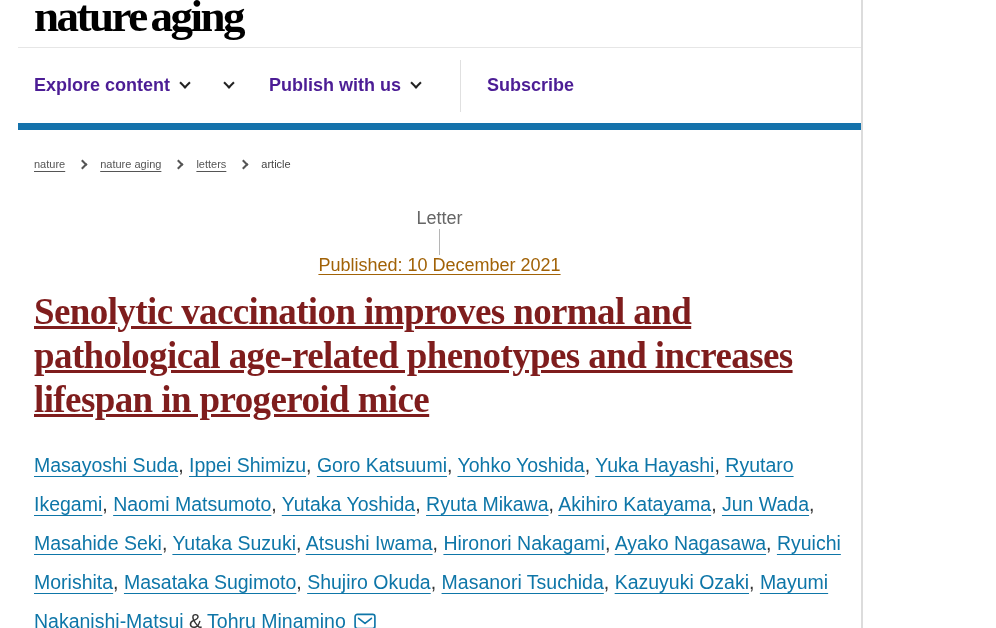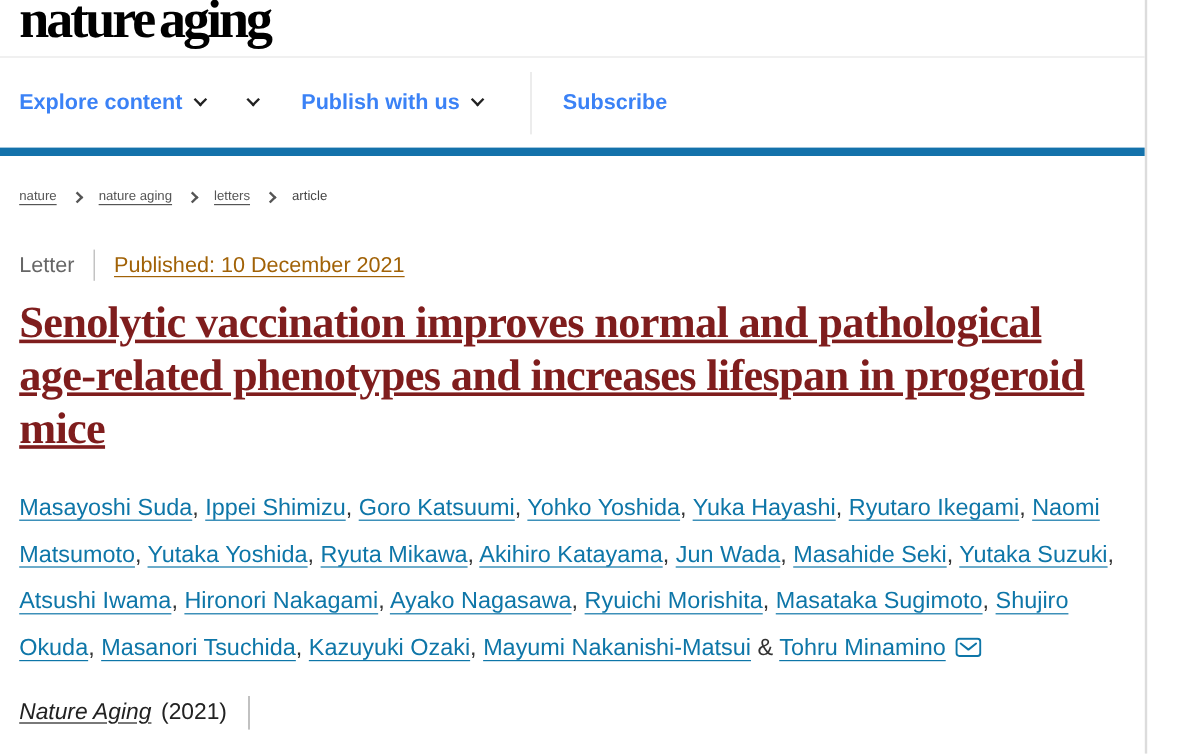--- a/index.html
+++ b/index.html
@@ -3,22 +3,22 @@
 <meta charset="utf-8">
 <style>
   * { box-sizing: border-box; }
   html, body { margin: 0; padding: 0; }
   body {
     width: 996px; height: 628px; overflow: hidden;
     background: #fff;
     font-family: "Liberation Sans", sans-serif;
   }
   .page {
-    position: relative; width: 956px; height: 628px; overflow: hidden;
-    background: #fff; border-right: 2px solid #dcdcdc;
+    position: relative; width: 863px; height: 628px; overflow: hidden;
+    background: #fff; border-right: 2px solid #dcdcdc; padding-left: 18px;
   }
 
   
   .site-header {
     height: 48px; padding-left: 16px; overflow: hidden;
     border-bottom: 1px solid #e6e6e6;
   }
   .logo {
     display: inline-block;
     font-family: "Liberation Serif", serif;
@@ -27,21 +27,21 @@
     color: #000; margin-top: -6px; cursor: pointer;
   }
 
   
   .main-nav {
     height: 75px; display: flex; align-items: center;
     padding-left: 16px; font-size: 18px; font-weight: 700; color: #222;
   }
   .nav-item {
     display: flex; align-items: center; gap: 11px;
-    margin-right: 36px; cursor: pointer; color: #3b82f6; text-decoration: none;
+    margin-right: 36px; cursor: pointer; color: #4c1d95; text-decoration: none;
   }
   .chev-down {
     width: 8px; height: 8px;
     border-right: 2.6px solid #222; border-bottom: 2.6px solid #222;
     transform: rotate(45deg); margin-top: -5px;
   }
   .nav-divider { width: 1px; height: 52px; background: #e0e0e0; margin: 0 26px 0 4px; }
 
   
   .accent-bar { height: 7px; background: #1472ab; }
@@ -54,21 +54,21 @@
     font-size: 11px; color: #555;
   }
   .crumb-link { color: #555; text-decoration: underline; text-underline-offset: 3px; cursor: pointer; }
   .crumb-current { color: #444; }
   .crumb-sep {
     width: 7px; height: 7px;
     border-right: 2.2px solid #555; border-top: 2.2px solid #555;
     transform: rotate(45deg); margin: 0 1px;
   }
 
-  .meta-row { margin-top: 38px; display: flex; align-items: center; font-size: 18px; color: #666; }
+  .meta-row { margin-top: 38px; display: flex; align-items: center; font-size: 18px; color: #666; flex-direction: column; }
   .meta-divider { width: 1px; height: 26px; background: #b5b5b5; margin: 0 16px; }
   .published-link { color: #a16207; text-decoration: underline; text-underline-offset: 3px; cursor: pointer; }
 
   .article-title {
     font-family: "Liberation Serif", serif;
     font-weight: 700; font-size: 37px; line-height: 1.19;
     letter-spacing: -0.6px; color: #7f1d1d;
     max-width: 905px; margin: 14px 0 0 0; text-decoration: underline;
   }
 

